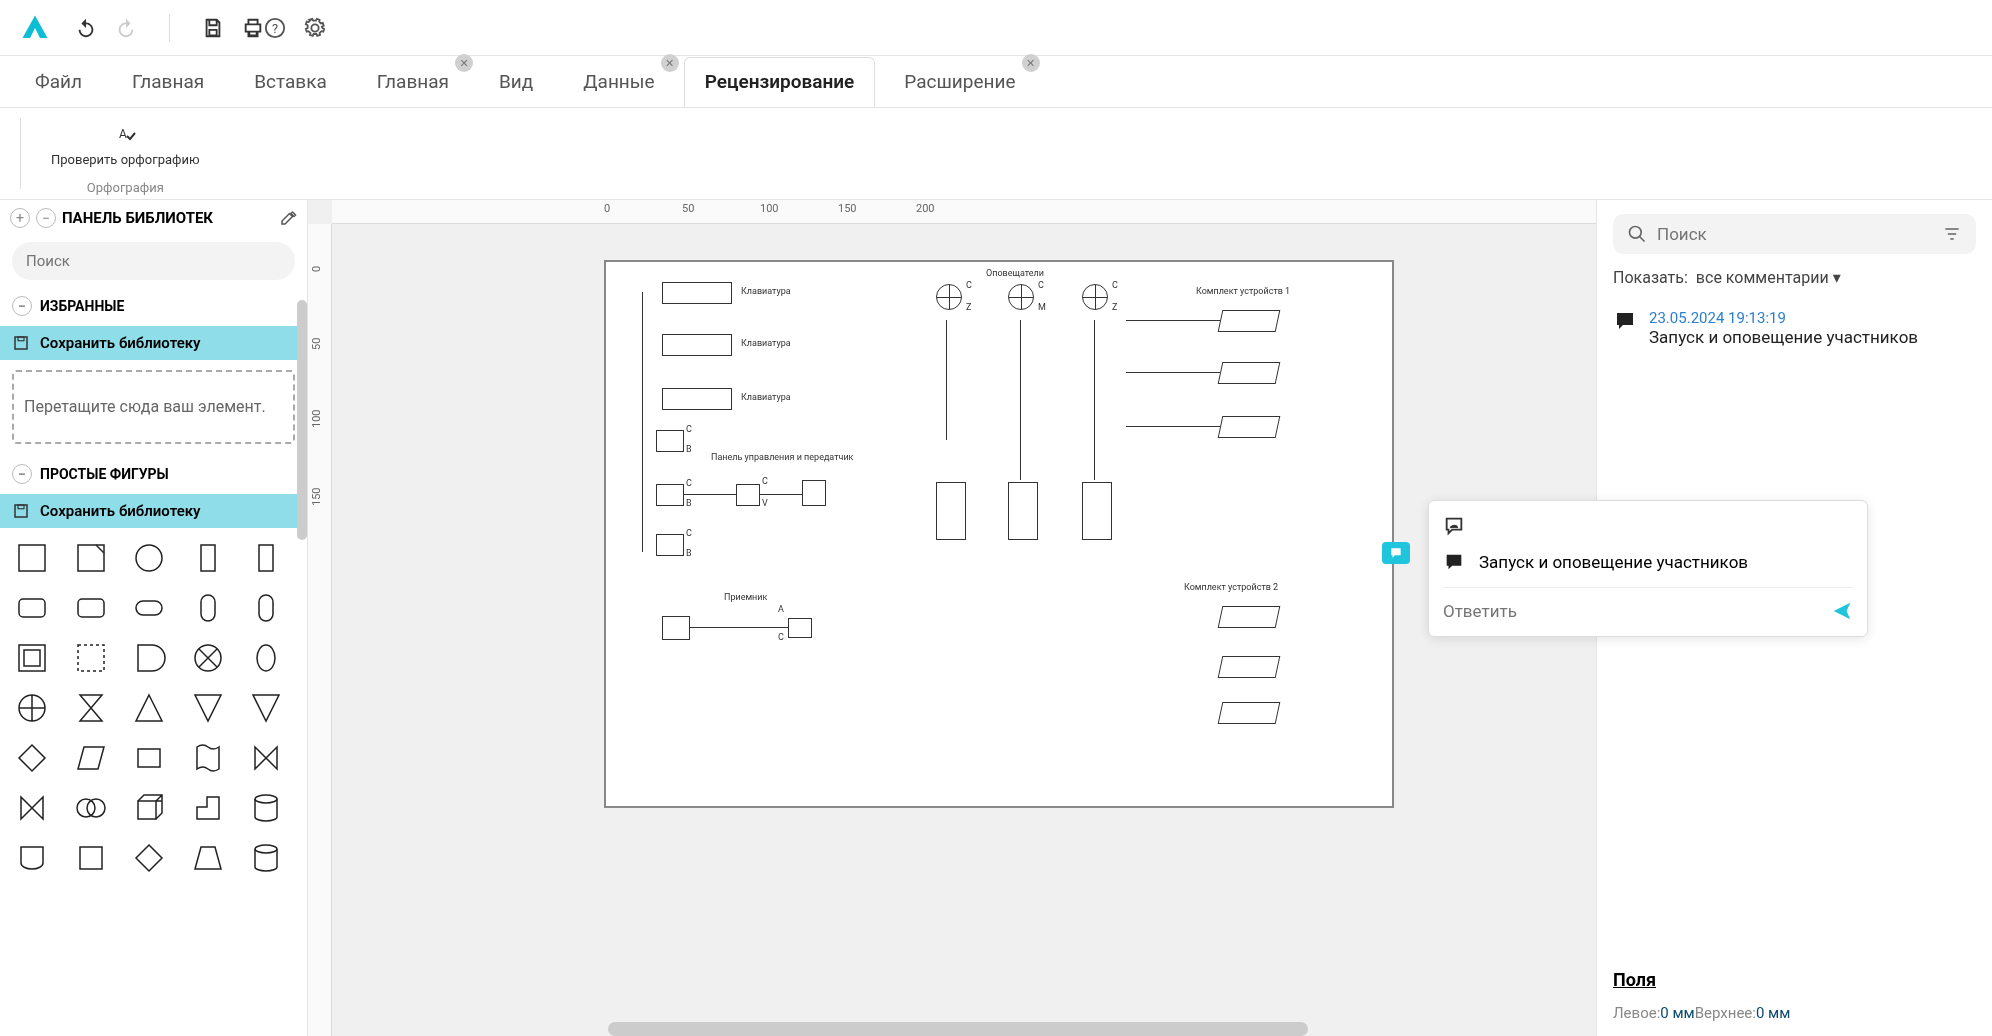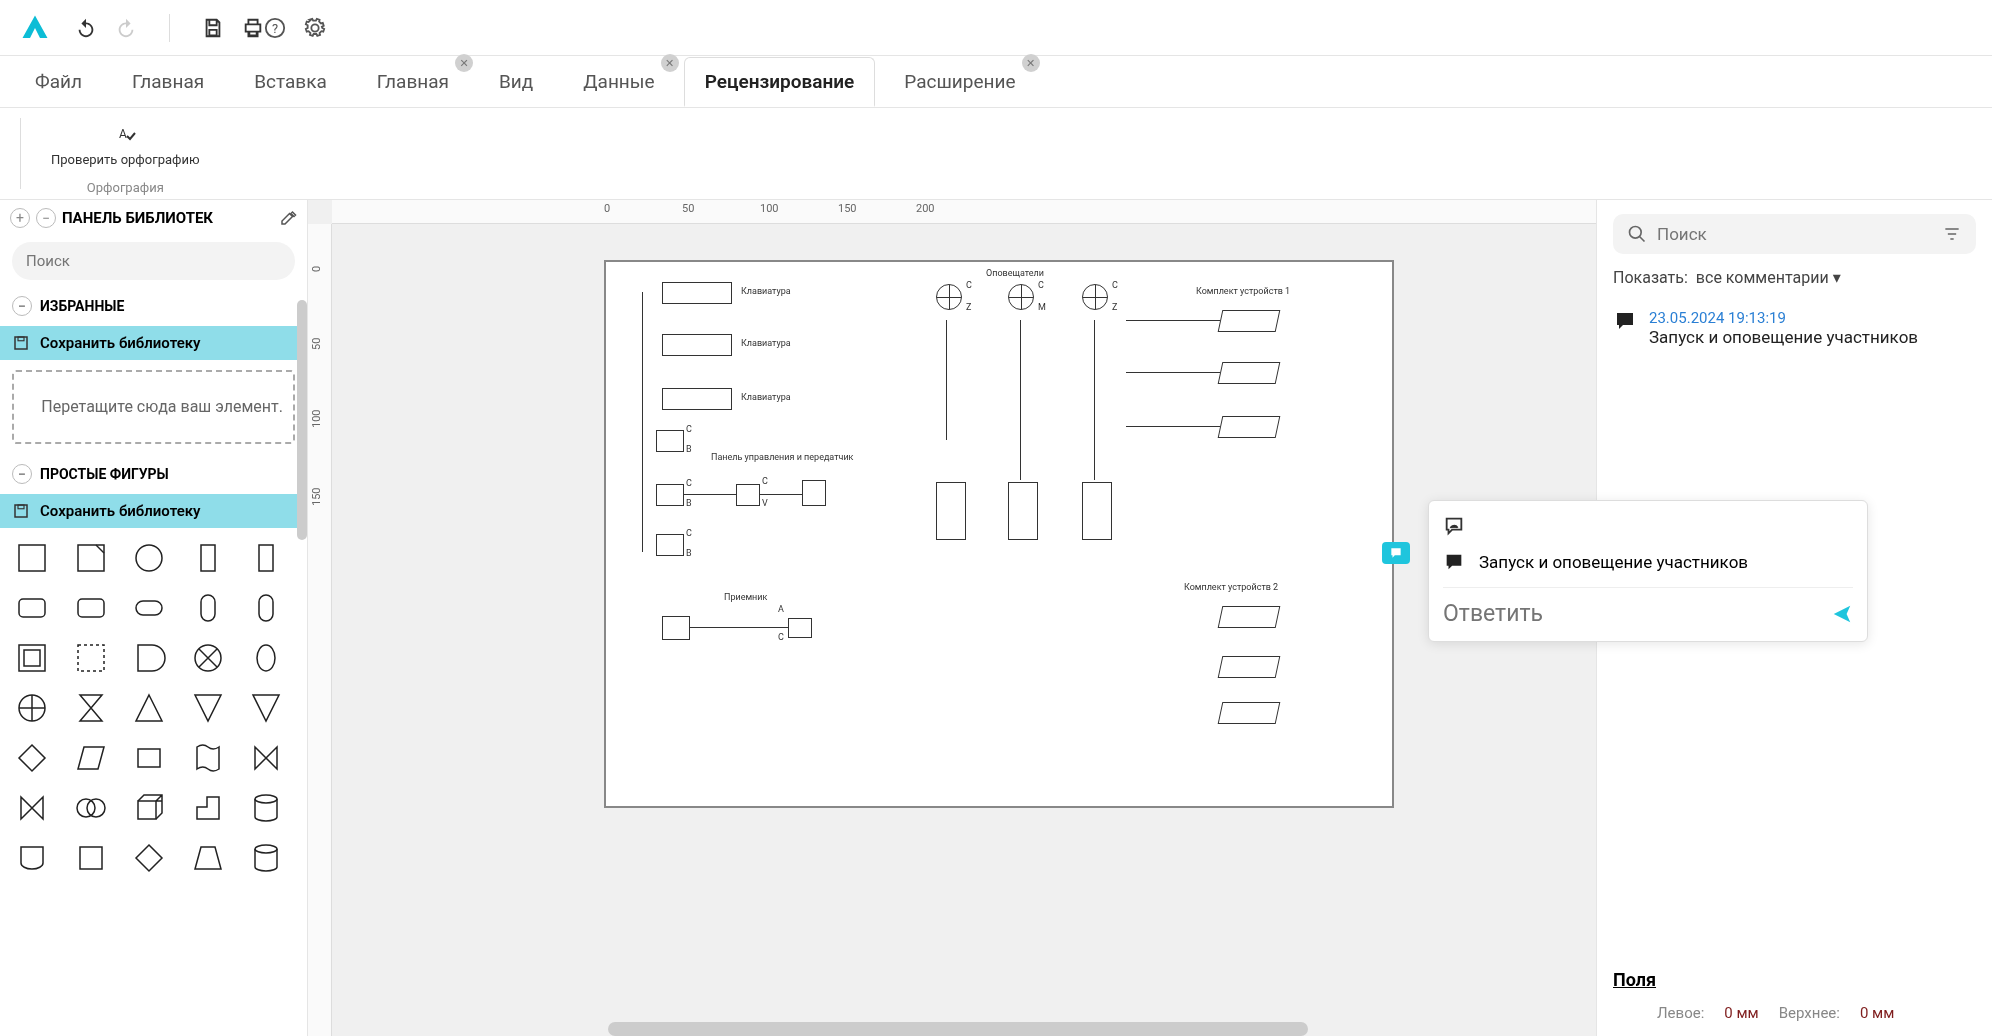--- a/index.html
+++ b/index.html
@@ -32,21 +32,21 @@
 .main { display: flex; height: 836px; }
 .sidebar { width: 308px; background: #fff; border-right: 1px solid #e5e5e5; display: flex; flex-direction: column; position: relative; }
 .sidebar-header { display: flex; align-items: center; padding: 8px 10px; gap: 6px; }
 .circle-btn { width: 20px; height: 20px; border: 1.5px solid #bbb; border-radius: 50%; display: flex; align-items: center; justify-content: center; cursor: pointer; font-size: 14px; color: #888; }
 .sidebar-title { font-weight: 700; font-size: 15px; flex: 1; }
 .edit-icon { width: 18px; height: 18px; cursor: pointer; color: #555; }
 .search-box { margin: 6px 12px; padding: 10px 14px; background: #f3f3f3; border-radius: 20px; border: none; font-size: 15px; outline: none; }
 .section-header { display: flex; align-items: center; padding: 10px 12px; gap: 8px; font-weight: 700; font-size: 14px; }
 .save-lib { background: #8fdde9; padding: 8px 12px; display: flex; align-items: center; gap: 10px; font-weight: 600; font-size: 15px; cursor: pointer; }
 .save-lib .lib-icon { width: 18px; height: 18px; }
-.drop-zone { margin: 10px 12px; border: 2px dashed #aaa; border-radius: 4px; padding: 24px 10px; text-align: right; color: #666; font-size: 16px; line-height: 1.4; }
+.drop-zone { margin: 10px 12px; border: 2px dashed #aaa; border-radius: 4px; padding: 24px 10px; text-align: left; color: #666; font-size: 16px; line-height: 1.4; }
 .shapes-grid { display: grid; grid-template-columns: repeat(5, 1fr); gap: 10px; padding: 10px 12px; }
 .shape { width: 40px; height: 40px; cursor: pointer; display: flex; align-items: center; justify-content: center; }
 .shape svg { width: 34px; height: 34px; stroke: #222; stroke-width: 1.5; fill: none; }
 .sidebar-scroll { position: absolute; right: 0; top: 100px; width: 10px; height: 240px; background: #ccc; border-radius: 5px; }
 
 .canvas-area { flex: 1; position: relative; background: #f0f0f0; overflow: hidden; }
 .ruler-h { position: absolute; top: 0; left: 24px; right: 0; height: 24px; background: #fafafa; border-bottom: 1px solid #ddd; display: flex; font-size: 11px; color: #666; }
 .ruler-h .tick { position: absolute; top: 2px; }
 .ruler-v { position: absolute; top: 24px; left: 0; width: 24px; bottom: 0; background: #fafafa; border-right: 1px solid #ddd; font-size: 11px; color: #666; }
 .ruler-v .tick { position: absolute; left: 2px; transform: rotate(-90deg); transform-origin: left top; }
@@ -69,25 +69,25 @@
 .filter-icon { width: 20px; height: 20px; color: #666; cursor: pointer; }
 .show-row { display: flex; align-items: center; gap: 8px; font-size: 16px; color: #444; }
 .show-row .dropdown { cursor: pointer; display: flex; align-items: center; gap: 4px; }
 .comment-item { display: flex; gap: 12px; padding: 8px 0; }
 .comment-icon { width: 24px; height: 24px; color: #222; }
 .comment-date { color: #2a7fd4; font-size: 15px; }
 .comment-text { font-size: 17px; color: #222; }
 .comment-popup { position: absolute; top: 500px; right: 124px; width: 440px; background: #fff; border: 1px solid #ddd; border-radius: 6px; box-shadow: 0 2px 12px rgba(0,0,0,.1); padding: 14px; z-index: 20; }
 .popup-row { display: flex; align-items: center; gap: 14px; margin-bottom: 14px; }
 .reply-row { display: flex; align-items: center; gap: 10px; border-top: 1px solid #eee; padding-top: 12px; }
-.reply-row input { flex: 1; border: none; outline: none; font-size: 23px; color: #888; }
+.reply-row input { flex: 1; border: none; outline: none; font-size: 17px; color: #888; }
 .send-icon { width: 22px; height: 22px; color: #1fc5dd; cursor: pointer; }
 .fields-header { font-weight: 700; font-size: 18px; margin-top: auto; text-decoration: underline; }
-.fields-row { display: flex; gap: 20px; font-size: 15px; color: #888; margin-left: 44px; }
-.fields-row span.val { color: #7f1d1d; }
+.fields-row { display: flex; font-size: 15px; color: #888; }
+.fields-row span.val { color: #0c4a6e; }
 </style>
 </head>
 <body>
 
 <div class="topbar">
   <svg class="logo" viewBox="0 0 24 24">
       <path fill="currentColor" d="M12 2 L22 20 L16 20 L12 12 L8 20 L2 20 Z"></path>
     </svg>
   <div class="topbar-icons">
     <svg class="icon" viewBox="0 0 24 24">

